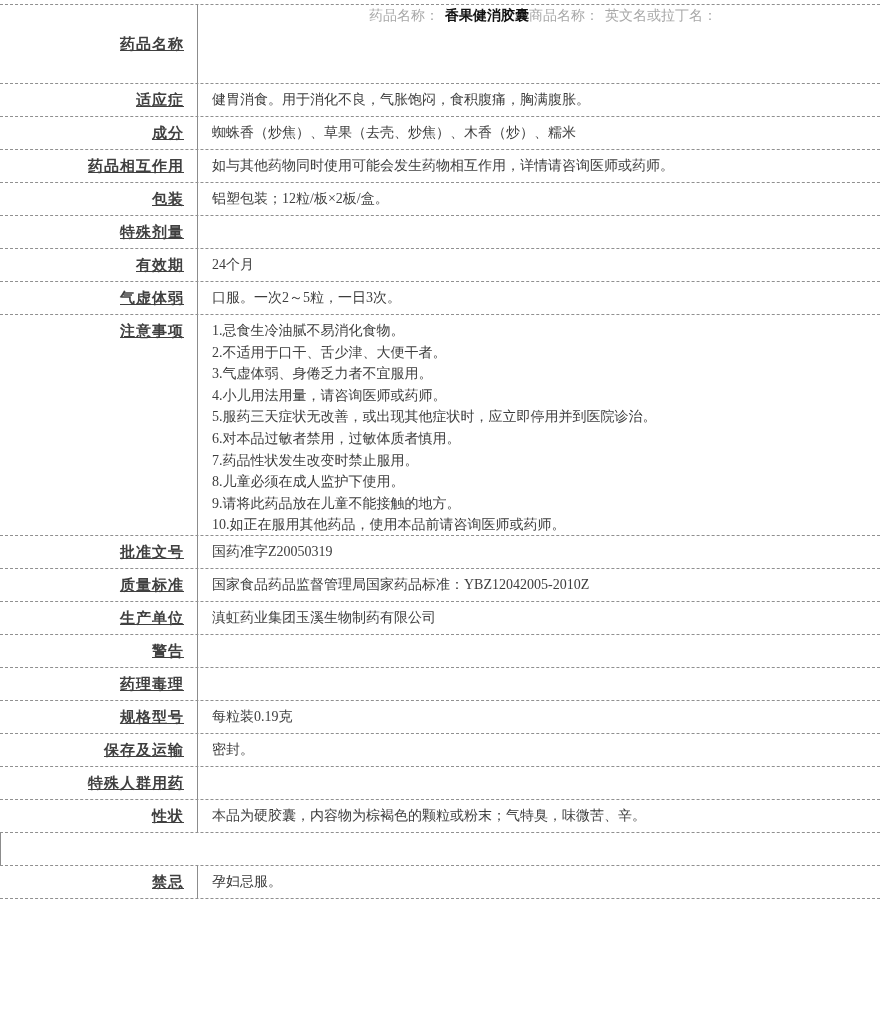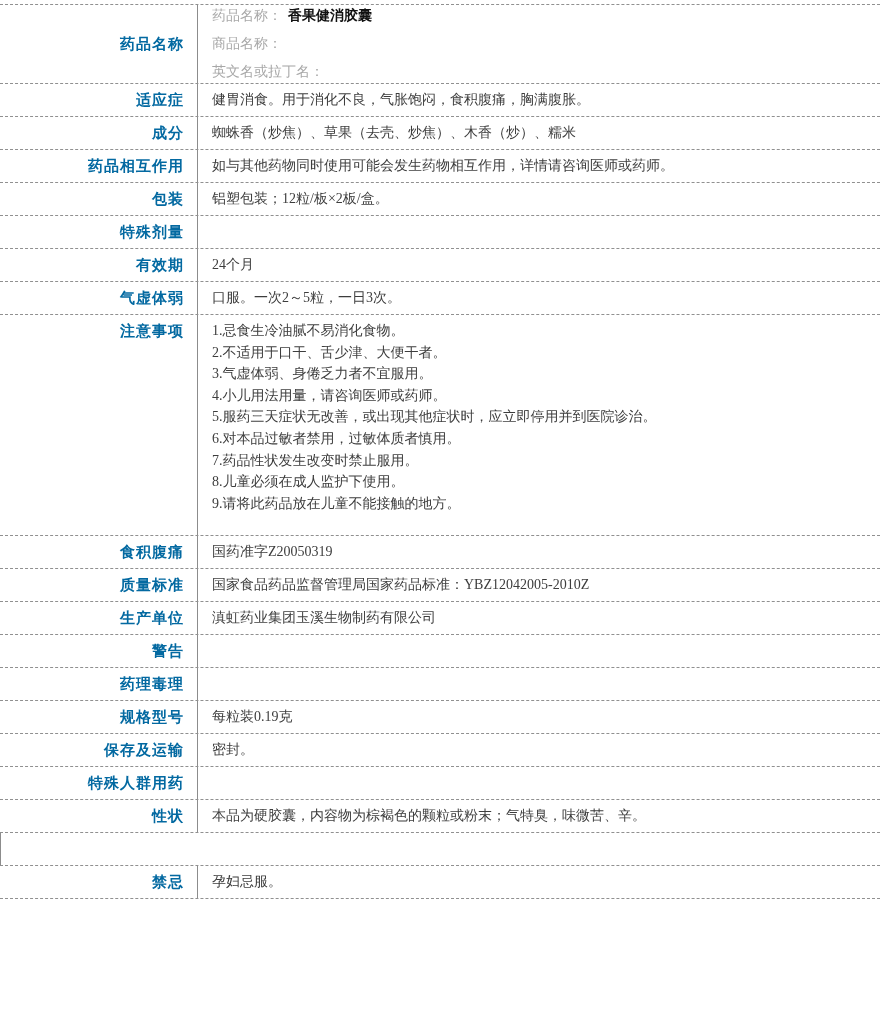--- a/index.html
+++ b/index.html
@@ -24,37 +24,38 @@
   .row-notes{ height: 221px; }
   .cell-label {
     flex: 0 0 197px;
     width: 197px;
     display: flex;
     align-items: center;
     justify-content: flex-end;
     padding-right: 13px;
     font-weight: bold;
     font-size: 15px;
-    color: #0369a1;
+    color: #404040;
     letter-spacing: 1px;
+    text-decoration: underline;
   }
   .cell-value {
     flex: 1 1 auto;
     border-left: 1px solid #8c8c8c;
     display: flex;
     align-items: center;
     padding-left: 14px;
     font-size: 14px;
     color: #3d3d3d;
     line-height: 18px;
   }
   .row-name .cell-value {
-    flex-direction: column;
+    flex-direction: row;
     align-items: flex-start;
-    justify-content: space-between;
+    justify-content: center;
     line-height: 22px;
   }
   .row-name .kv { white-space: nowrap; }
   .k { color: #a8a8a8; }
   .v-strong { color: #111111; font-weight: bold; margin-left: 6px; }
   .row-notes .cell-label {
     align-items: flex-start;
     padding-top: 7px;
   }
   .row-notes .cell-value {
@@ -111,25 +112,26 @@
     <div class="cell-value">
       <div class="note-line">1.忌食生冷油腻不易消化食物。</div>
       <div class="note-line">2.不适用于口干、舌少津、大便干者。</div>
       <div class="note-line">3.气虚体弱、身倦乏力者不宜服用。</div>
       <div class="note-line">4.小儿用法用量，请咨询医师或药师。</div>
       <div class="note-line">5.服药三天症状无改善，或出现其他症状时，应立即停用并到医院诊治。</div>
       <div class="note-line">6.对本品过敏者禁用，过敏体质者慎用。</div>
       <div class="note-line">7.药品性状发生改变时禁止服用。</div>
       <div class="note-line">8.儿童必须在成人监护下使用。</div>
       <div class="note-line">9.请将此药品放在儿童不能接触的地方。</div>
+      <div class="note-line">10.如正在服用其他药品，使用本品前请咨询医师或药师。</div>
     </div>
   </div>
 
   <div class="row row-std">
-    <div class="cell-label">食积腹痛</div>
+    <div class="cell-label">批准文号</div>
     <div class="cell-value">国药准字Z20050319</div>
   </div>
   <div class="row row-std">
     <div class="cell-label">质量标准</div>
     <div class="cell-value">国家食品药品监督管理局国家药品标准：YBZ12042005-2010Z</div>
   </div>
   <div class="row row-std">
     <div class="cell-label">生产单位</div>
     <div class="cell-value">滇虹药业集团玉溪生物制药有限公司</div>
   </div>

